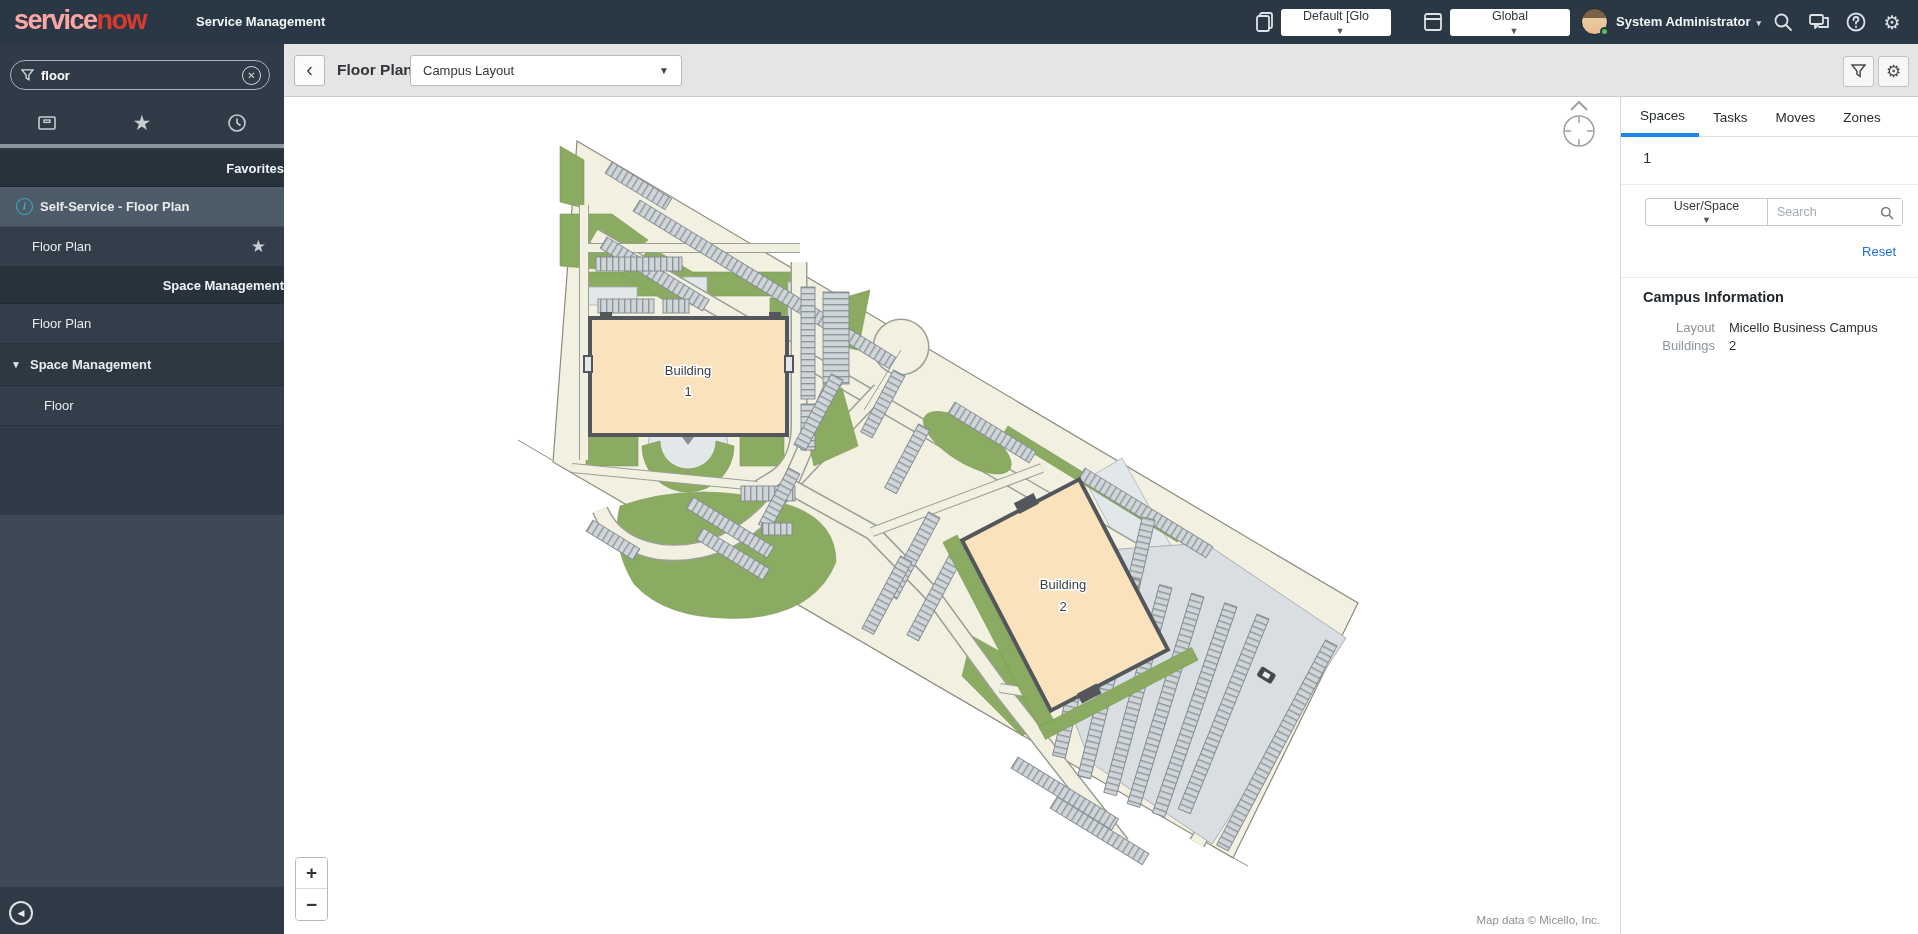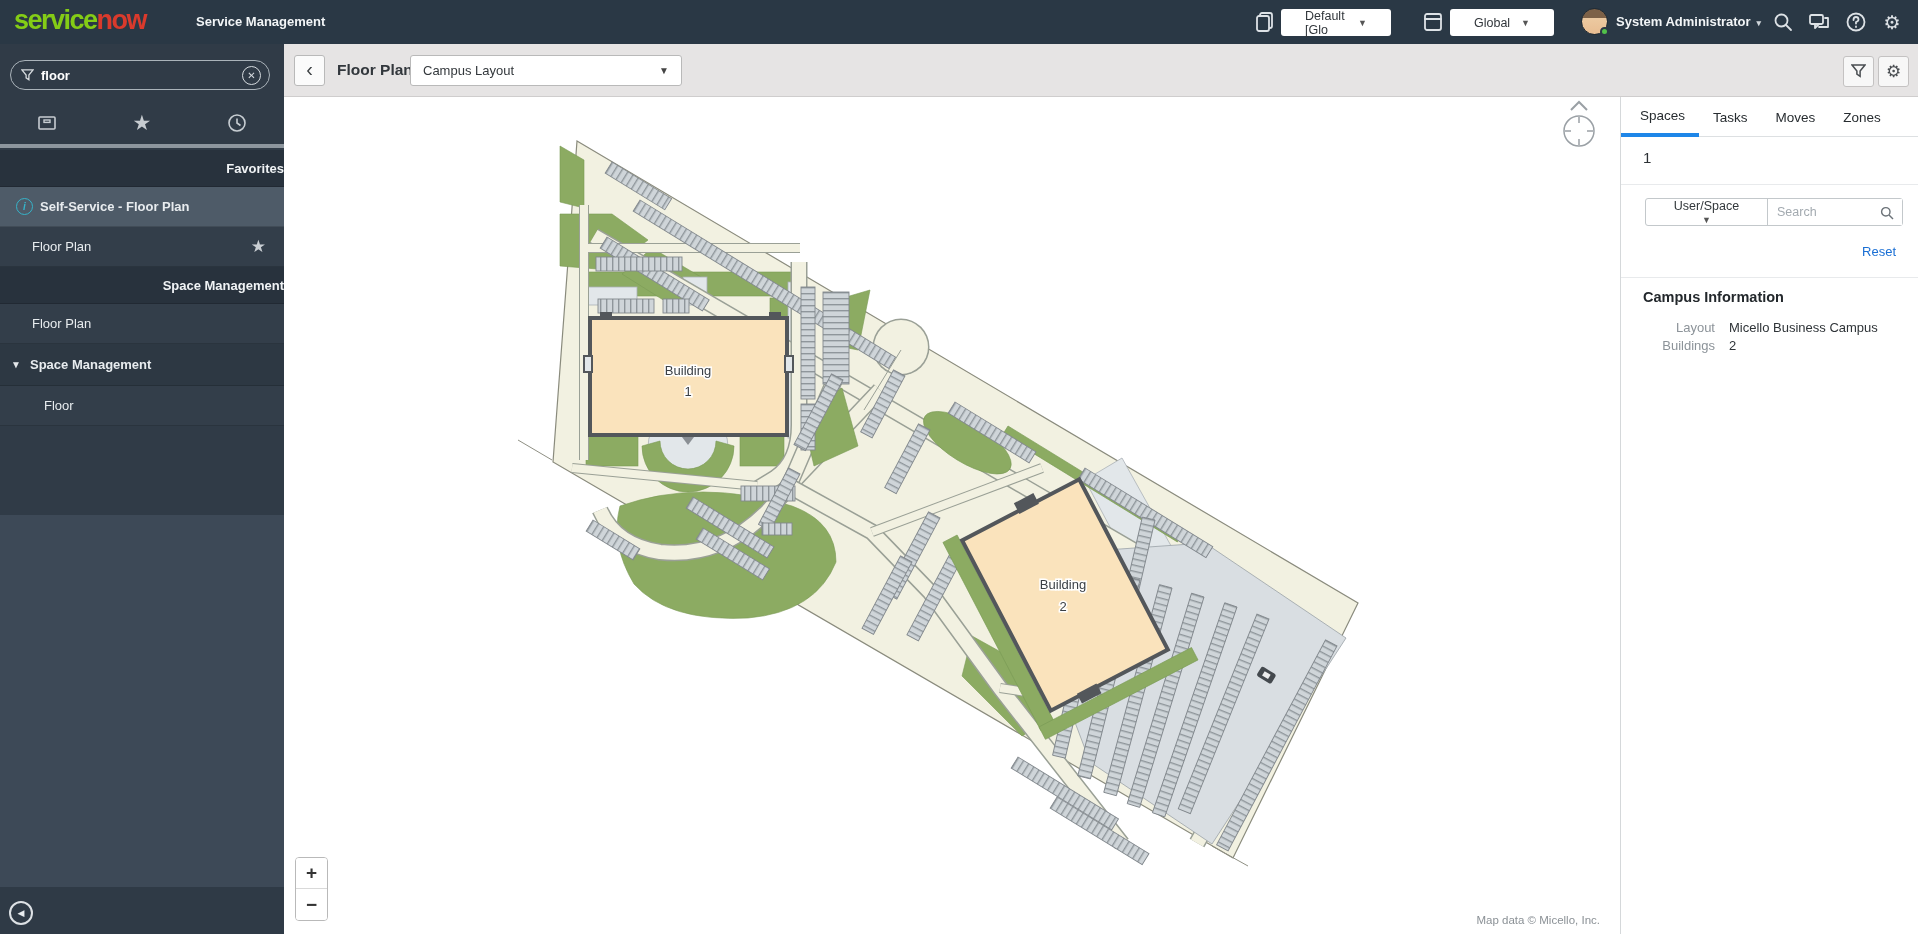--- a/index.html
+++ b/index.html
@@ -4,26 +4,26 @@
 <style>
   * { margin:0; padding:0; box-sizing:border-box; }
   html,body { width:1918px; height:934px; overflow:hidden;
     font-family:"Liberation Sans", sans-serif; background:#fff; }
 
   
   #top-header { position:absolute; left:0; top:0; width:1918px; height:44px;
     background:#2a3845; color:#eef1f4; z-index:30; }
   .logo { position:absolute; left:14px; top:5px; font-size:27px; font-weight:bold;
     letter-spacing:-1.5px; }
-  .logo .p1 { color:#84cc16; } .logo .p2 { color:#da3a2c; }
+  .logo .p1 { color:#fca5a5; } .logo .p2 { color:#da3a2c; }
   .app-title { position:absolute; left:196px; top:14px; font-size:13px; font-weight:bold; color:#f2f5f7; }
   .hicon { position:absolute; top:11px; width:22px; height:22px; color:#dde2e6; }
   .hsel { position:absolute; top:9px; height:27px; background:#fff; color:#31363b;
     border-radius:3px; font-size:12.5px; display:flex; align-items:center;
-    padding:0 24px; justify-content:space-between; cursor:pointer; }
+    padding:0 0; justify-content:space-between; cursor:pointer;flex-direction:column; }
   .hsel .caret { font-size:9px; color:#555; margin-left:8px; }
   .avatar { position:absolute; left:1581px; top:8px; width:27px; height:27px; border-radius:50%;
     background:linear-gradient(180deg,#7d6147 0%,#7d6147 38%,#ecc9a0 38%,#e8bd92 100%);
     border:1px solid #1f2a33; }
   .status-dot { position:absolute; right:-2px; bottom:-2px; width:9px; height:9px;
     border-radius:50%; background:#52c24a; border:2px solid #2a3845; }
   .uname { position:absolute; left:1616px; top:14px; font-size:13px; font-weight:bold; color:#f2f5f7; }
   .uname .caret { font-size:9px; margin-left:6px; color:#cfd5da; }
   svg.ic { display:block; width:100%; height:100%; stroke:#dde2e6; fill:none;
     stroke-width:1.8; stroke-linecap:round; stroke-linejoin:round; }
@@ -139,21 +139,21 @@
   <div class="hsel" style="left:1281px; width:110px;">
     <span>Default [Glo</span>
       <span class="caret">▼</span>
   </div>
   <div class="hicon" style="left:1422px;">
     <svg class="ic" viewBox="0 0 22 22">
         <rect x="3" y="3" width="16" height="16" rx="2"></rect>
         <line x1="3" y1="8" x2="19" y2="8"></line>
       </svg>
   </div>
-  <div class="hsel" style="left:1450px; width:104px;">
+  <div class="hsel" style="left:1450px; width:120px;">
     <span>Global</span>
       <span class="caret">▼</span>
   </div>
 
   <div class="avatar">
       <span class="status-dot"></span>
     </div>
   <div class="uname"><span>System Administrator</span><span class="caret">▾</span></div>
 
   <div class="hicon" style="left:1772px;">

